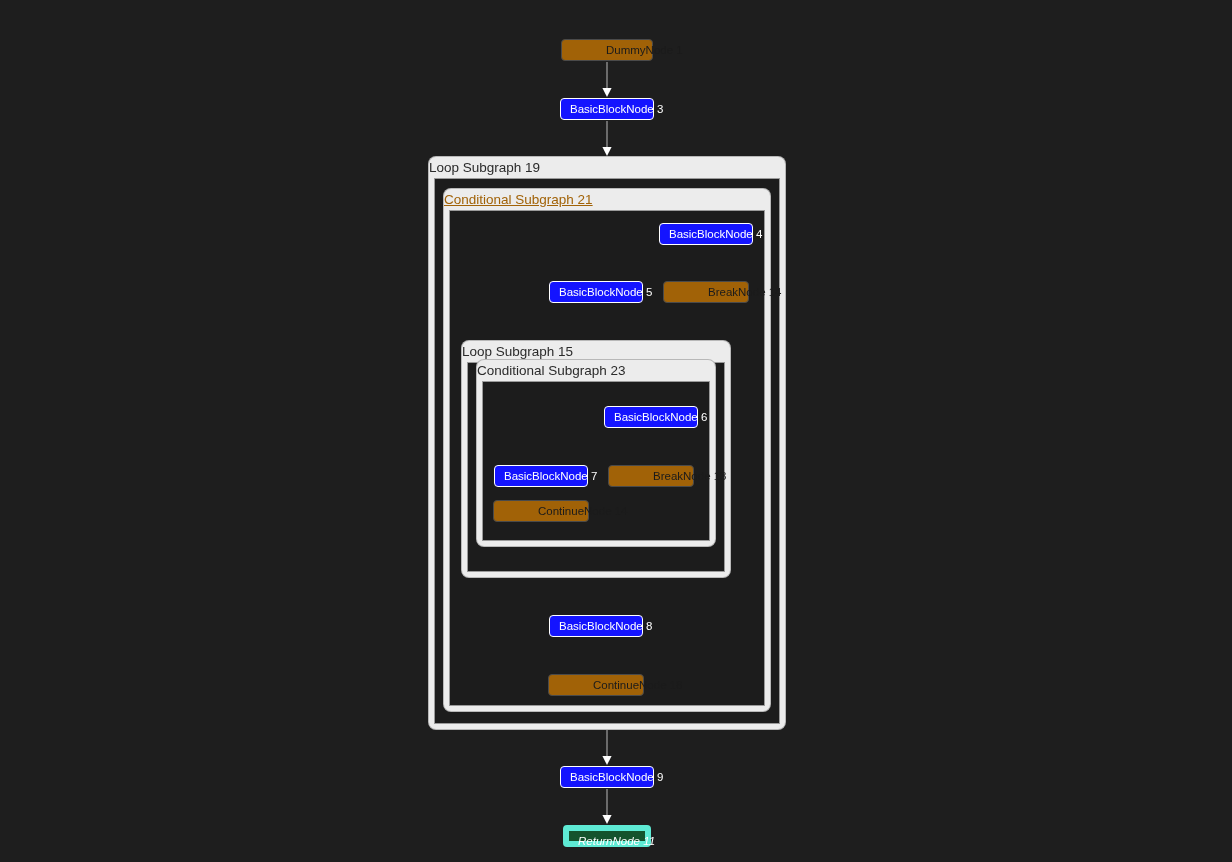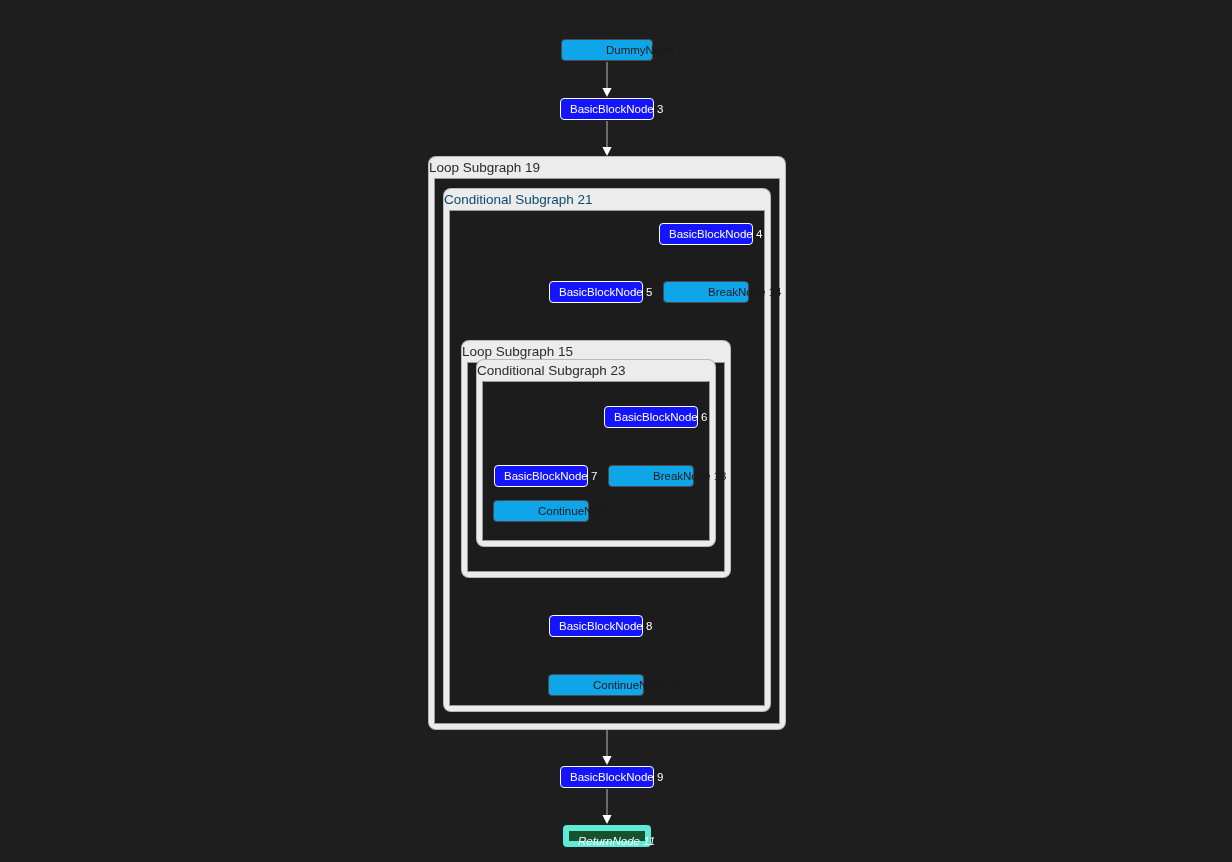--- a/index.html
+++ b/index.html
@@ -68,21 +68,21 @@
     color: #ffffff;
     border: 1px solid #ffffff;
   }
   .node.red {
     background: #14532d;
     color: #ffffff;
     border: 6px solid #5eead4;
     font-style: italic;
   }
   .node.white {
-    background: #0ea5e9;
+    background: #a16207;
     color: #1b1b1b;
     border: 1px solid #4a4a4a;
     padding-left: 44px;
   }
 
   
   #edges {
     position: absolute;
     left: 0;
     top: 0;
@@ -147,21 +147,21 @@
       </g>
     </svg>
 
   <div id="subgraph-layer">
       <div class="subgraph" style="left: 429px; top: 157px; width: 356px; height: 572px; background: rgb(236, 236, 236);">
         <div class="subgraph-body" style="background: rgb(28, 28, 28);"></div>
         <div class="subgraph-title" style="color: rgb(43, 43, 43);">Loop Subgraph 19</div>
       </div>
       <div class="subgraph" style="left: 444px; top: 189px; width: 326px; height: 522px; background: rgb(236, 236, 236);">
         <div class="subgraph-body" style="background: rgb(28, 28, 28);"></div>
-        <div class="subgraph-title" style="color: #0c4a6e;">Conditional Subgraph 21</div>
+        <div class="subgraph-title" style="color: #a16207; text-decoration: underline;">Conditional Subgraph 21</div>
       </div>
       <div class="subgraph" style="left: 462px; top: 341px; width: 268px; height: 236px; background: rgb(236, 236, 236);">
         <div class="subgraph-body" style="background: rgb(28, 28, 28);"></div>
         <div class="subgraph-title" style="color: rgb(43, 43, 43);">Loop Subgraph 15</div>
       </div>
       <div class="subgraph" style="left: 477px; top: 360px; width: 238px; height: 186px; background: rgb(236, 236, 236);">
         <div class="subgraph-body" style="background: rgb(28, 28, 28);"></div>
         <div class="subgraph-title" style="color: rgb(43, 43, 43);">Conditional Subgraph 23</div>
       </div>
     </div>

